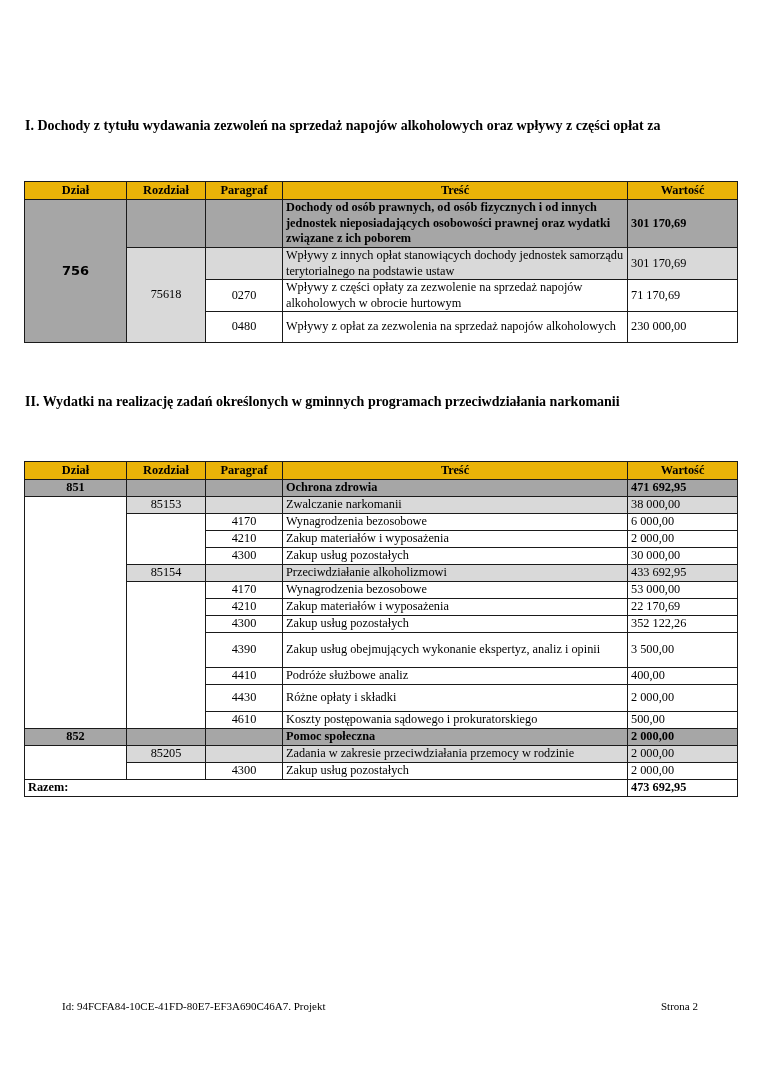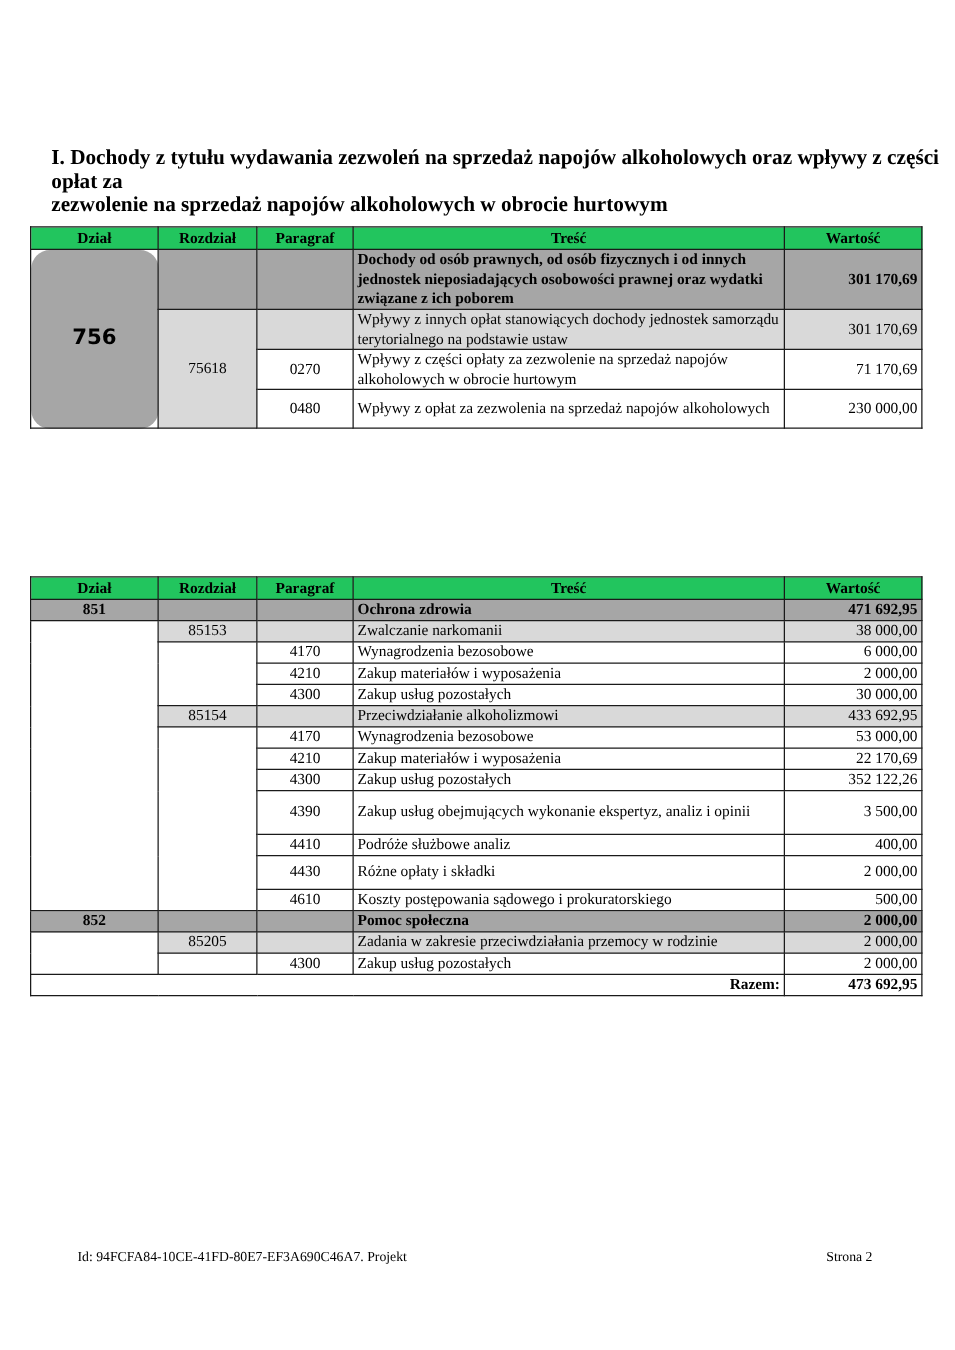--- a/index.html
+++ b/index.html
@@ -1,42 +1,41 @@
 <!DOCTYPE html>
 <html><head>
 <meta charset="utf-8">
 <style>
   html, body { margin: 0; padding: 0; background: #ffffff; }
   body { width: 764px; height: 1080px; position: relative; font-family: "Liberation Serif", serif; color: #000; }
-  .heading { position: absolute; left: 25px; width: 720px; font-weight: bold; font-size: 17px; line-height: 19px; margin-left: 16px; }
+  .heading { position: absolute; left: 25px; width: 720px; font-weight: bold; font-size: 14px; line-height: 19px; }
   #h1 { top: 116px; }
   #h2 { top: 392px; }
   table { position: absolute; left: 24px; border-collapse: collapse; table-layout: fixed; font-size: 12.3px; }
   td, th { border: 1.6px solid #1a1a1a; padding: 0 3px; line-height: 15.5px; }
-  th { font-weight: bold; text-align: center; height: 17px; background: #22c55e; }
+  th { font-weight: bold; text-align: center; height: 17px; background: #eab308; }
   .c { text-align: center; }
-  .r { text-align: right; }
+  .r { }
   .b { font-weight: bold; margin-left: 48px; }
   .dark { background: #a6a6a6; }
   .light { background: #d9d9d9; }
   .white { background: #ffffff; }
-  .sans { font-family: "DejaVu Sans", sans-serif; font-size: 17px; border-radius: 15px; }
+  .sans { font-family: "DejaVu Sans", sans-serif; font-size: 13px; }
   #t1 { top: 181px; width: 713px; }
   #t2 { top: 461px; width: 713px; }
   #t1 td, #t2 td { vertical-align: middle; }
   .footer { position: absolute; top: 1000px; font-size: 11px; }
   #foot-id { left: 62px; }
   #foot-page { left: 661px; }
 </style>
 </head>
 <body>
 
 <div class="heading" id="h1">
   <div>I. Dochody z tytułu wydawania zezwoleń na sprzedaż napojów alkoholowych oraz wpływy z części opłat za</div>
-  <div>zezwolenie na sprzedaż napojów alkoholowych w obrocie hurtowym</div>
 </div>
 
 <table id="t1">
   <colgroup>
     <col style="width:102px">
       <col style="width:79px">
       <col style="width:77px">
       <col style="width:345px">
       <col style="width:110px">
   </colgroup>
@@ -68,20 +67,21 @@
   </tr>
   <tr style="height:31px">
     <td class="white c">0480</td>
     <td class="white">Wpływy z opłat za zezwolenia na sprzedaż napojów alkoholowych</td>
     <td class="white r">230 000,00</td>
   </tr>
 </tbody>
   </table>
 
 <div class="heading" id="h2">
+  <div>II. Wydatki na realizację zadań określonych w gminnych programach przeciwdziałania narkomanii</div>
 </div>
 
 <table id="t2">
   <colgroup>
     <col style="width:102px">
       <col style="width:79px">
       <col style="width:77px">
       <col style="width:345px">
       <col style="width:110px">
   </colgroup>

